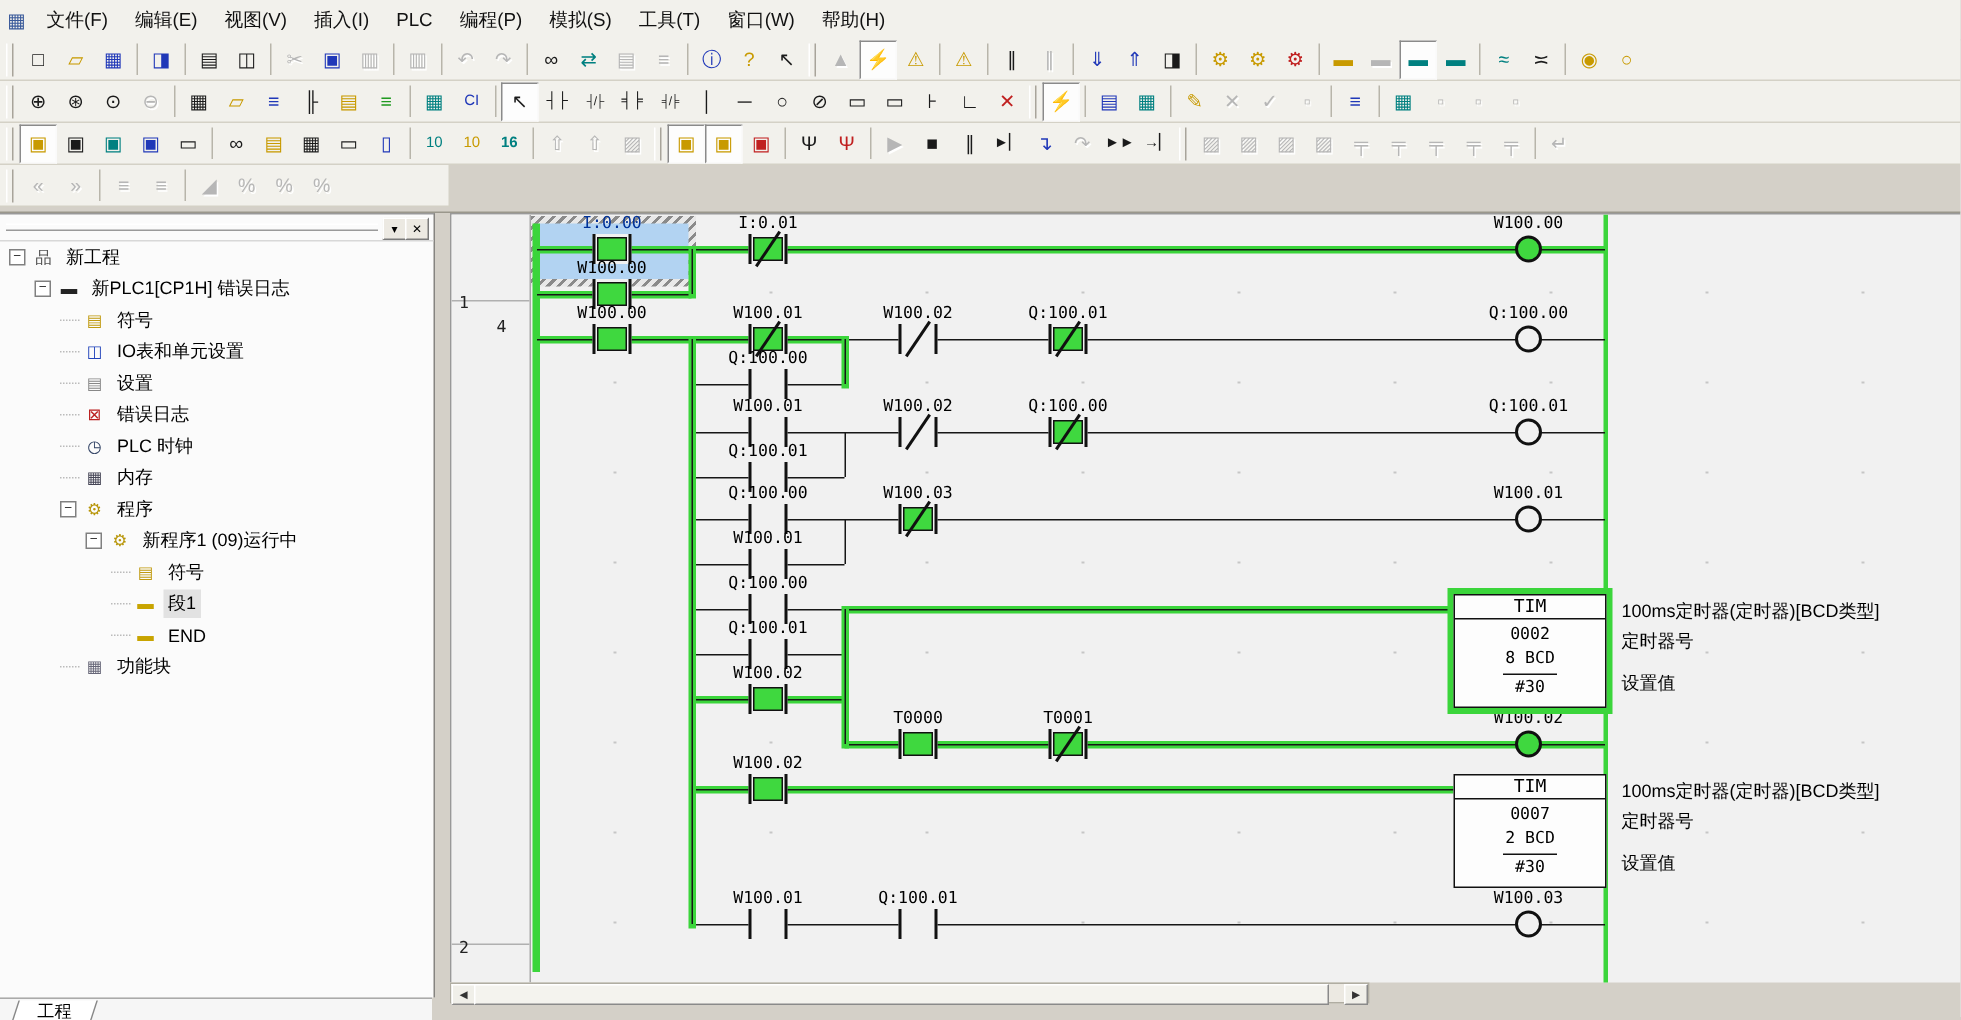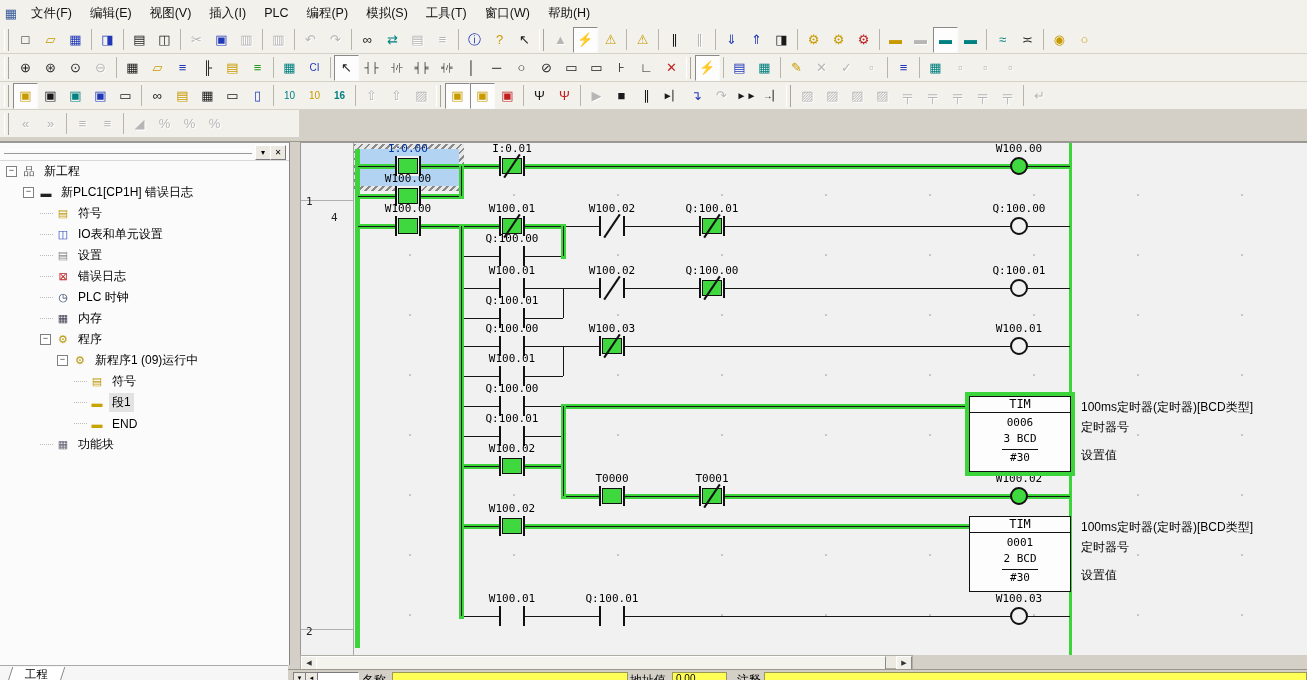--- a/index.html
+++ b/index.html
@@ -537,28 +537,28 @@
       <div class="lad" style="left: 709px; top: 136px; width: 18px; height: 18px; border-radius: 50%; border: 2px solid rgb(17, 17, 17); box-sizing: border-box; background: rgb(241, 241, 241);"></div>
       <div class="llab" style="left: 663px; top: 121px;">Q:100.01</div>
       <div class="lad" style="left: 709px; top: 194px; width: 18px; height: 18px; border-radius: 50%; border: 2px solid rgb(17, 17, 17); box-sizing: border-box; background: rgb(241, 241, 241);"></div>
       <div class="llab" style="left: 663px; top: 179px;">W100.01</div>
       <div class="lad" style="left: 709px; top: 344px; width: 18px; height: 18px; border-radius: 50%; border: 2px solid rgb(17, 17, 17); box-sizing: border-box; background: rgb(63, 216, 63);"></div>
       <div class="llab" style="left: 663px; top: 329px;">W100.02</div>
       <div class="lad" style="left: 709px; top: 464px; width: 18px; height: 18px; border-radius: 50%; border: 2px solid rgb(17, 17, 17); box-sizing: border-box; background: rgb(241, 241, 241);"></div>
       <div class="llab" style="left: 663px; top: 449px;">W100.03</div>
       <div class="blk hl" style="left: 668px; top: 253px; width: 102px; height: 76px;">
         <div class="bt">TIM</div>
-        <div class="bl">0006</div>
-        <div class="bl">3 BCD</div>
+        <div class="bl">0002</div>
+        <div class="bl">8 BCD</div>
         <div class="bsep"></div>
         <div class="bl" style="margin-top: 1px;">#30</div>
       </div>
       <div class="blk" style="left: 668px; top: 373px; width: 102px; height: 76px;">
         <div class="bt">TIM</div>
-        <div class="bl">0001</div>
+        <div class="bl">0007</div>
         <div class="bl">2 BCD</div>
         <div class="bsep"></div>
         <div class="bl" style="margin-top: 1px;">#30</div>
       </div>
       <div class="note" style="left: 780px; top: 256px;">100ms定时器(定时器)[BCD类型]</div>
       <div class="note" style="left: 780px; top: 276px;">定时器号</div>
       <div class="note" style="left: 780px; top: 304px;">设置值</div>
       <div class="note" style="left: 780px; top: 376px;">100ms定时器(定时器)[BCD类型]</div>
       <div class="note" style="left: 780px; top: 396px;">定时器号</div>
       <div class="note" style="left: 780px; top: 424px;">设置值</div>
@@ -567,24 +567,13 @@
   <div id="hscroll">
     <div class="sbtn" style="left:0">◀</div>
     <div id="sthumb"></div>
     <div class="sbtn" style="right:0">▶</div>
   </div>
 
   <div id="tabbar">
     <div id="ptab"><span>工程</span></div>
   </div>
 
-  <div id="watchbar">
-    <div class="wbtn" style="left:5px">▾</div>
-    <div class="wbtn" style="left:17px">◂</div>
-    <div class="wsunken"></div>
-    <span class="wlab" style="left:74px">名称</span>
-    <div class="wyellow" style="left:104px;width:231px"></div>
-    <span class="wlab" style="left:342px">地址值</span>
-    <div class="wyellow" style="left:384px;width:50px">0.00</div>
-    <span class="wlab" style="left:449px">注释</span>
-    <div class="wyellow" style="left:476px;width:538px"></div>
-  </div>
 </div>
 
 </body></html>

